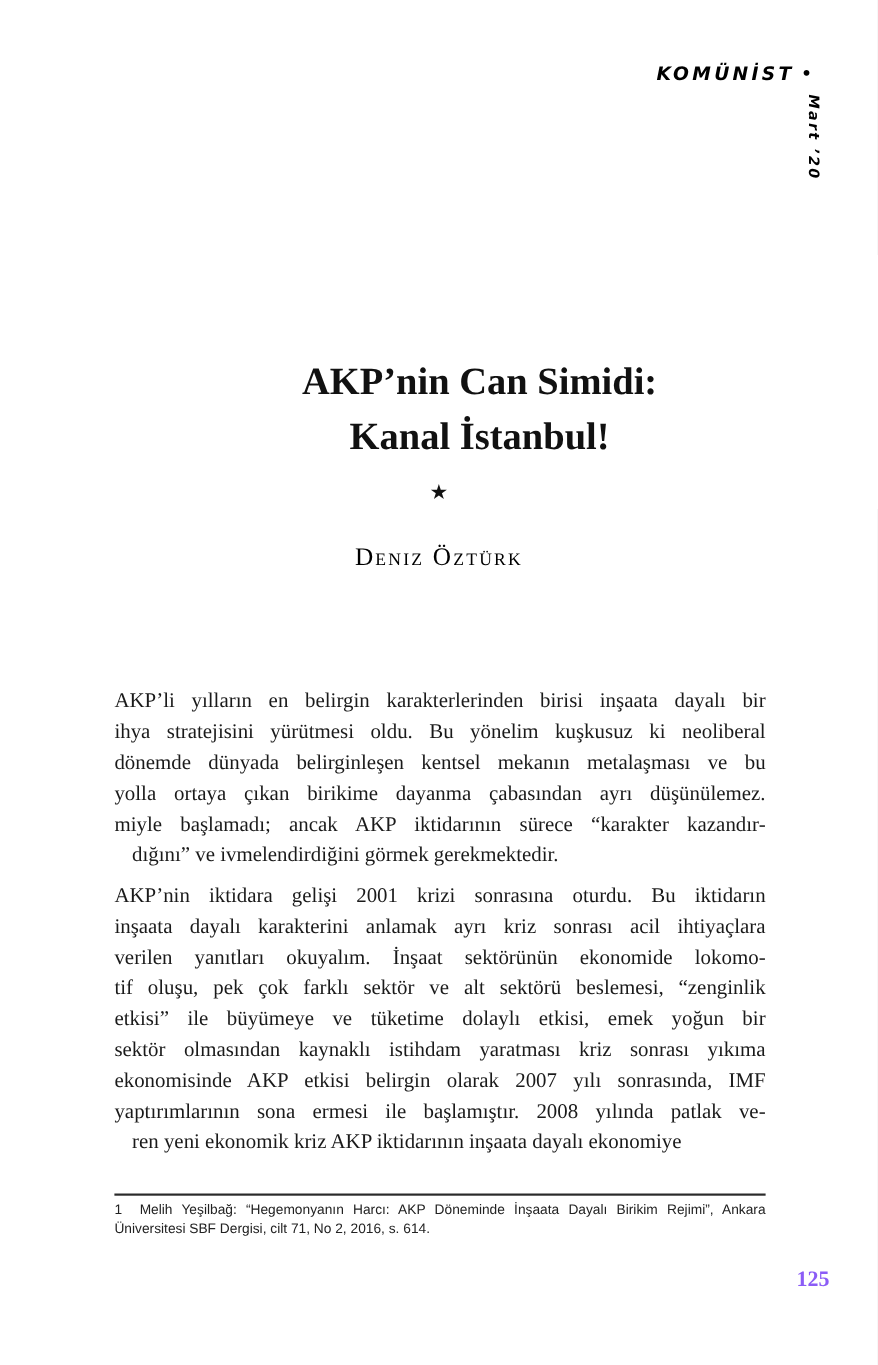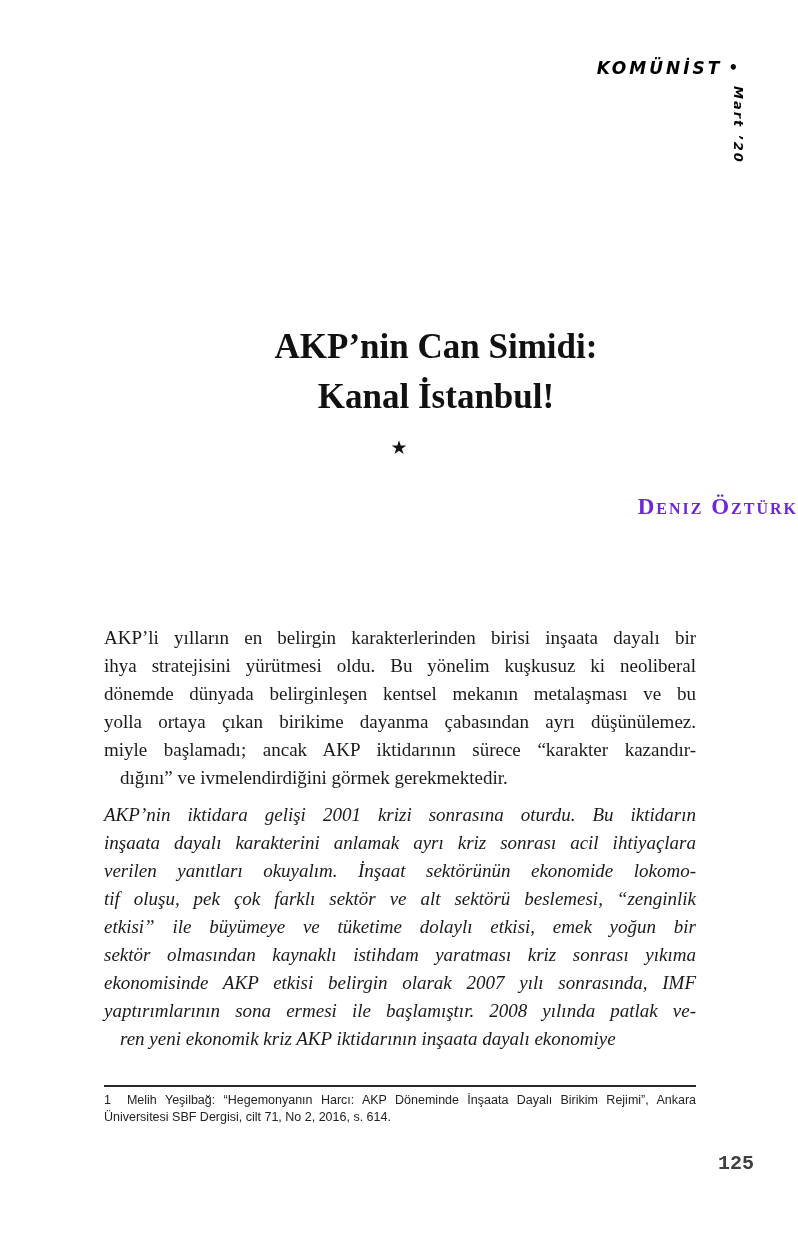--- a/index.html
+++ b/index.html
@@ -67,39 +67,39 @@
     width: 100%;
     text-align: center;
     font-size: 19px;
     color: #111;
   }
   .author {
     position: absolute;
     top: 494px;
     left: 0;
     width: 100%;
-    text-align: right;
+    text-align: center;
     font-variant: small-caps;
-    font-weight: bold;
+    font-weight: normal;
     font-size: 23px;
     letter-spacing: 2px;
-    color: #6d28d9;
+    color: #000000;
   }
 
   
   .body-text {
     position: absolute;
     top: 624px;
     left: 104px;
     width: 592px;
     font-size: 19px;
     line-height: 28px;
     color: #1a1a1a;
   }
-  .paragraph + .paragraph { margin-top: 9px; font-style: italic; }
+  .paragraph + .paragraph { margin-top: 9px; }
   .jline { text-align: justify; text-align-last: justify; }
   .jline.last { text-align-last: left; margin-left: 16px; }
 
   
   .footnote {
     position: absolute;
     top: 1085px;
     left: 104px;
     width: 592px;
     border-top: 2px solid #2a2a2a;
@@ -110,24 +110,24 @@
     color: #222;
     text-align: justify;
   }
   .footnote .fn-marker { margin-right: 16px; }
 
   
   .page-number {
     position: absolute;
     top: 1152px;
     right: 44px;
-    font-family: Liberation Mono, monospace;
+    font-family: Liberation Serif, serif;
     font-weight: bold;
     font-size: 20px;
-    color: #404040;
+    color: #8b5cf6;
   }
 </style>
 </head>
 <body>
 
 <div class="page">
 
   <div class="masthead">
     <span>KOMÜNİST</span><span class="bullet">•</span>
   </div>

